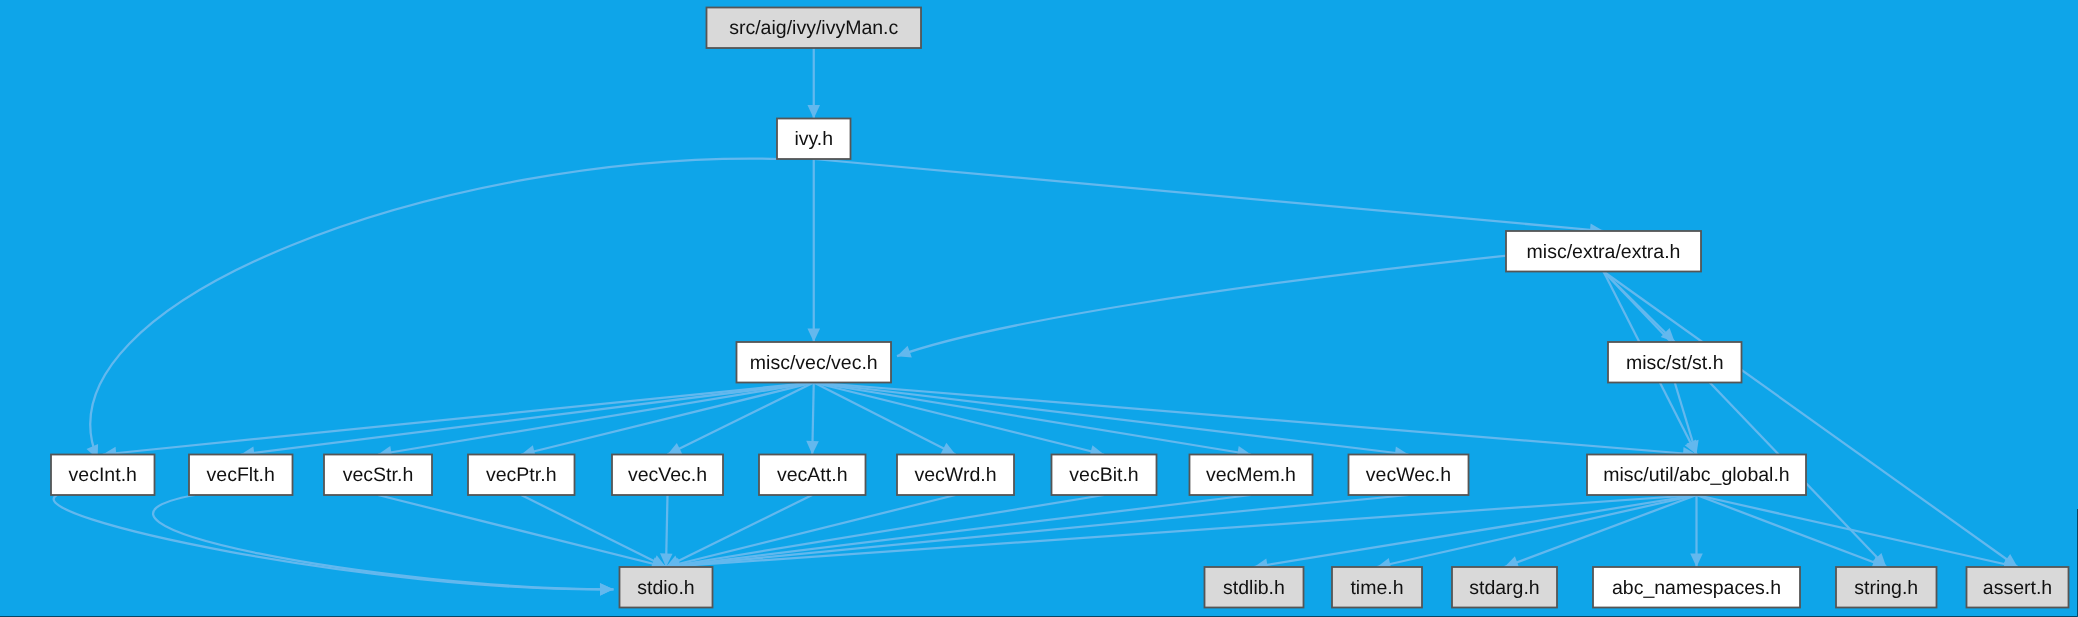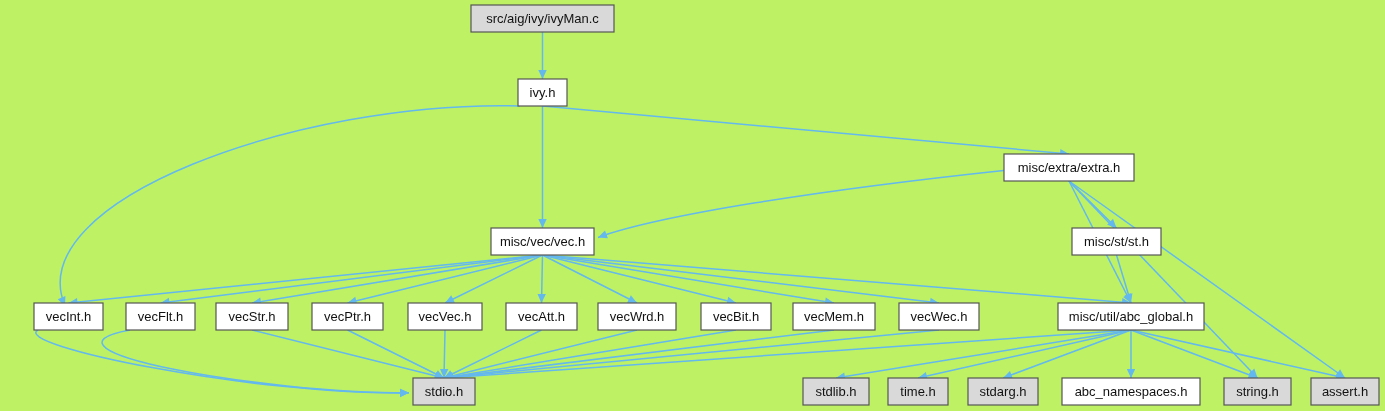--- a/index.html
+++ b/index.html
@@ -1,16 +1,16 @@
 <!DOCTYPE html>
 <html><head>
 <meta charset="utf-8">
 <style>
   html,body{margin:0;padding:0;background:#000;}
-  #root{position:relative;width:1385px;height:411px;background:#bef264;overflow:hidden;
+  #root{position:relative;width:1385px;height:411px;background:#0ea5e9;overflow:hidden;
         font-family:"Liberation Sans",sans-serif;}
   svg.graph{position:absolute;left:0;top:0;width:1385px;height:411px;}
   .node-rect{stroke:#555555;stroke-width:1.2;}
   .node-rect.white{fill:#ffffff;}
   .node-rect.gray{fill:#d9d9d9;}
   .node-label{font-family:"Liberation Sans",sans-serif;font-size:13px;fill:#111111;
               text-anchor:middle;dominant-baseline:middle;}
   .edge{fill:none;stroke:#63b8ee;stroke-width:1.5;}
   .arrowhead{fill:#63b8ee;}
 </style>

